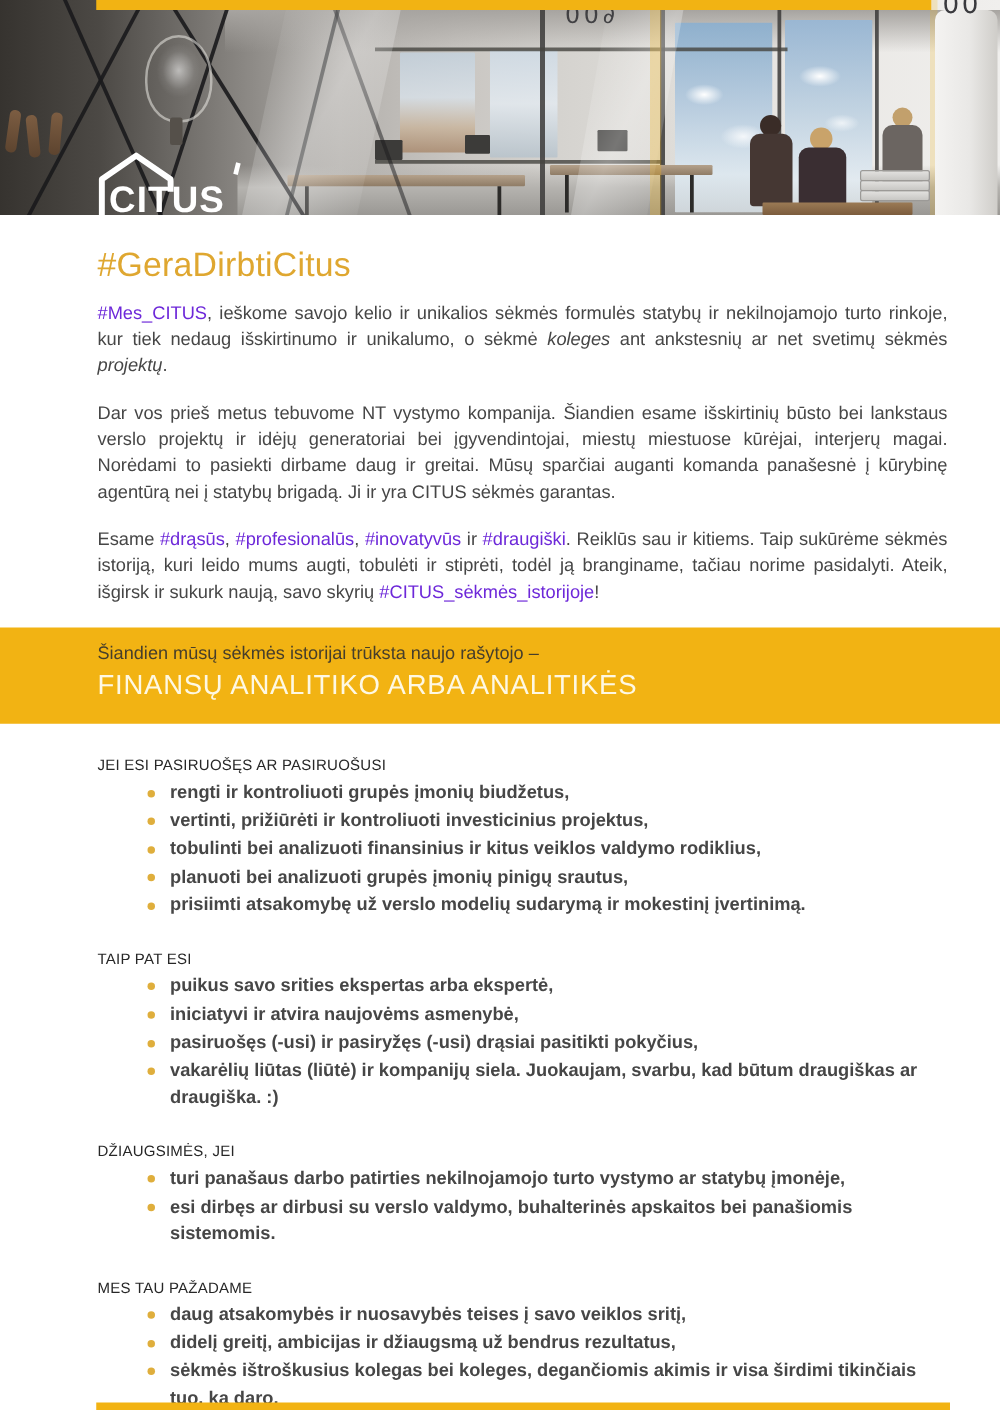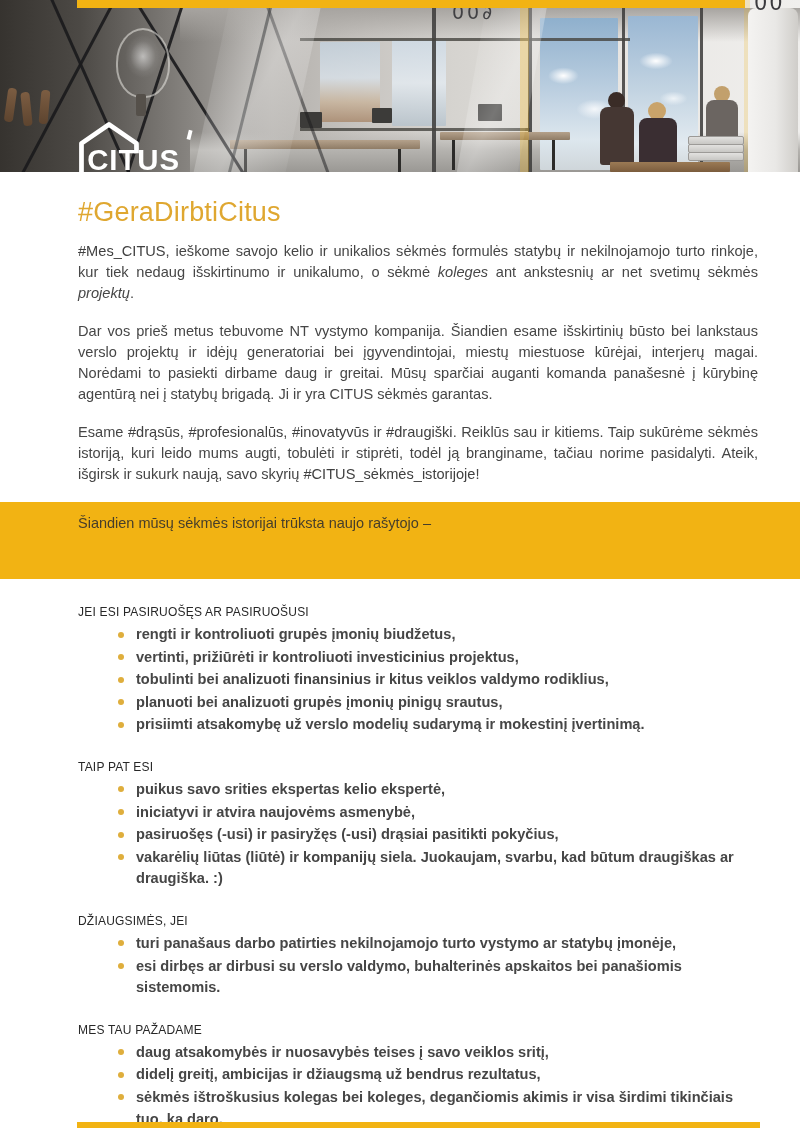--- a/index.html
+++ b/index.html
@@ -59,21 +59,21 @@
     color:#2e2e32; font-family:"DejaVu Sans", sans-serif; opacity:.85; }
   .corner-sign { position:absolute; left:754px; top:-9px; font-size:21px; letter-spacing:2px;
     color:#3a3a3e; font-family:"DejaVu Sans", sans-serif; }
 
   .logo { position:absolute; left:72px; top:114px; width:128px; height:74px; }
 
   
   .content { padding:0 42px 0 78px; }
   h1.title { margin:25px 0 13px; font-size:27px; font-weight:400; color:#DFA730; letter-spacing:.2px; }
   .content p { margin:0 0 17px; font-size:14.6px; line-height:1.44; text-align:justify; color:#464646; }
-  .tag { color:#404040; }
+  .tag { color:#6d28d9; }
   em { font-style:italic; }
 
   
   .banner { width:800px; height:77px; background:#F2B313; box-sizing:border-box;
     padding:13px 42px 0 78px; margin-top:3px; }
   .banner-line1 { font-size:14.5px; color:#463E2B; }
   .banner-line2 { font-size:22px; color:#FEF8E3; letter-spacing:.6px; margin-top:4px; font-weight:400; }
 
   
   .sections { padding-top:2px; }
@@ -174,39 +174,40 @@
 
     <p><span class="tag">#Mes_CITUS</span><span>, ieškome savojo kelio ir unikalios sėkmės formulės statybų ir nekilnojamojo turto rinkoje, kur tiek nedaug išskirtinumo ir unikalumo, o sėkmė </span><em>koleges</em><span> ant ankstesnių ar net svetimų sėkmės </span><em>projektų</em><span>.</span></p>
 
     <p>Dar vos prieš metus tebuvome NT vystymo kompanija. Šiandien esame išskirtinių būsto bei lankstaus verslo projektų ir idėjų generatoriai bei įgyvendintojai, miestų miestuose kūrėjai, interjerų magai. Norėdami to pasiekti dirbame daug ir greitai. Mūsų sparčiai auganti komanda panašesnė į kūrybinę agentūrą nei į statybų brigadą. Ji ir yra CITUS sėkmės garantas.</p>
 
     <p><span>Esame </span><span class="tag">#drąsūs</span><span>, </span><span class="tag">#profesionalūs</span><span>, </span><span class="tag">#inovatyvūs</span><span> ir </span><span class="tag">#draugiški</span><span>. Reiklūs sau ir kitiems. Taip sukūrėme sėkmės istoriją, kuri leido mums augti, tobulėti ir stiprėti, todėl ją branginame, tačiau norime pasidalyti. Ateik, išgirsk ir sukurk naują, savo skyrių </span><span class="tag">#CITUS_sėkmės_istorijoje</span><span>!</span></p>
   </main>
 
   <section class="banner">
     <div class="banner-line1">Šiandien mūsų sėkmės istorijai trūksta naujo rašytojo –</div>
+    <div class="banner-line2">FINANSŲ ANALITIKO ARBA ANALITIKĖS</div>
   </section>
 
   <main class="content sections">
 
     <section>
       <h3>JEI ESI PASIRUOŠĘS AR PASIRUOŠUSI</h3>
       <ul>
         <li>rengti ir kontroliuoti grupės įmonių biudžetus,</li>
         <li>vertinti, prižiūrėti ir kontroliuoti investicinius projektus,</li>
         <li>tobulinti bei analizuoti finansinius ir kitus veiklos valdymo rodiklius,</li>
         <li>planuoti bei analizuoti grupės įmonių pinigų srautus,</li>
         <li>prisiimti atsakomybę už verslo modelių sudarymą ir mokestinį įvertinimą.</li>
       </ul>
     </section>
 
     <section>
       <h3>TAIP PAT ESI</h3>
       <ul>
-        <li>puikus savo srities ekspertas kelio ekspertė,</li>
+        <li>puikus savo srities ekspertas arba ekspertė,</li>
         <li>iniciatyvi ir atvira naujovėms asmenybė,</li>
         <li>pasiruošęs (-usi) ir pasiryžęs (-usi) drąsiai pasitikti pokyčius,</li>
         <li>vakarėlių liūtas (liūtė) ir kompanijų siela. Juokaujam, svarbu, kad būtum draugiškas ar draugiška. :)</li>
       </ul>
     </section>
 
     <section>
       <h3>DŽIAUGSIMĖS, JEI</h3>
       <ul>
         <li>turi panašaus darbo patirties nekilnojamojo turto vystymo ar statybų įmonėje,</li>

